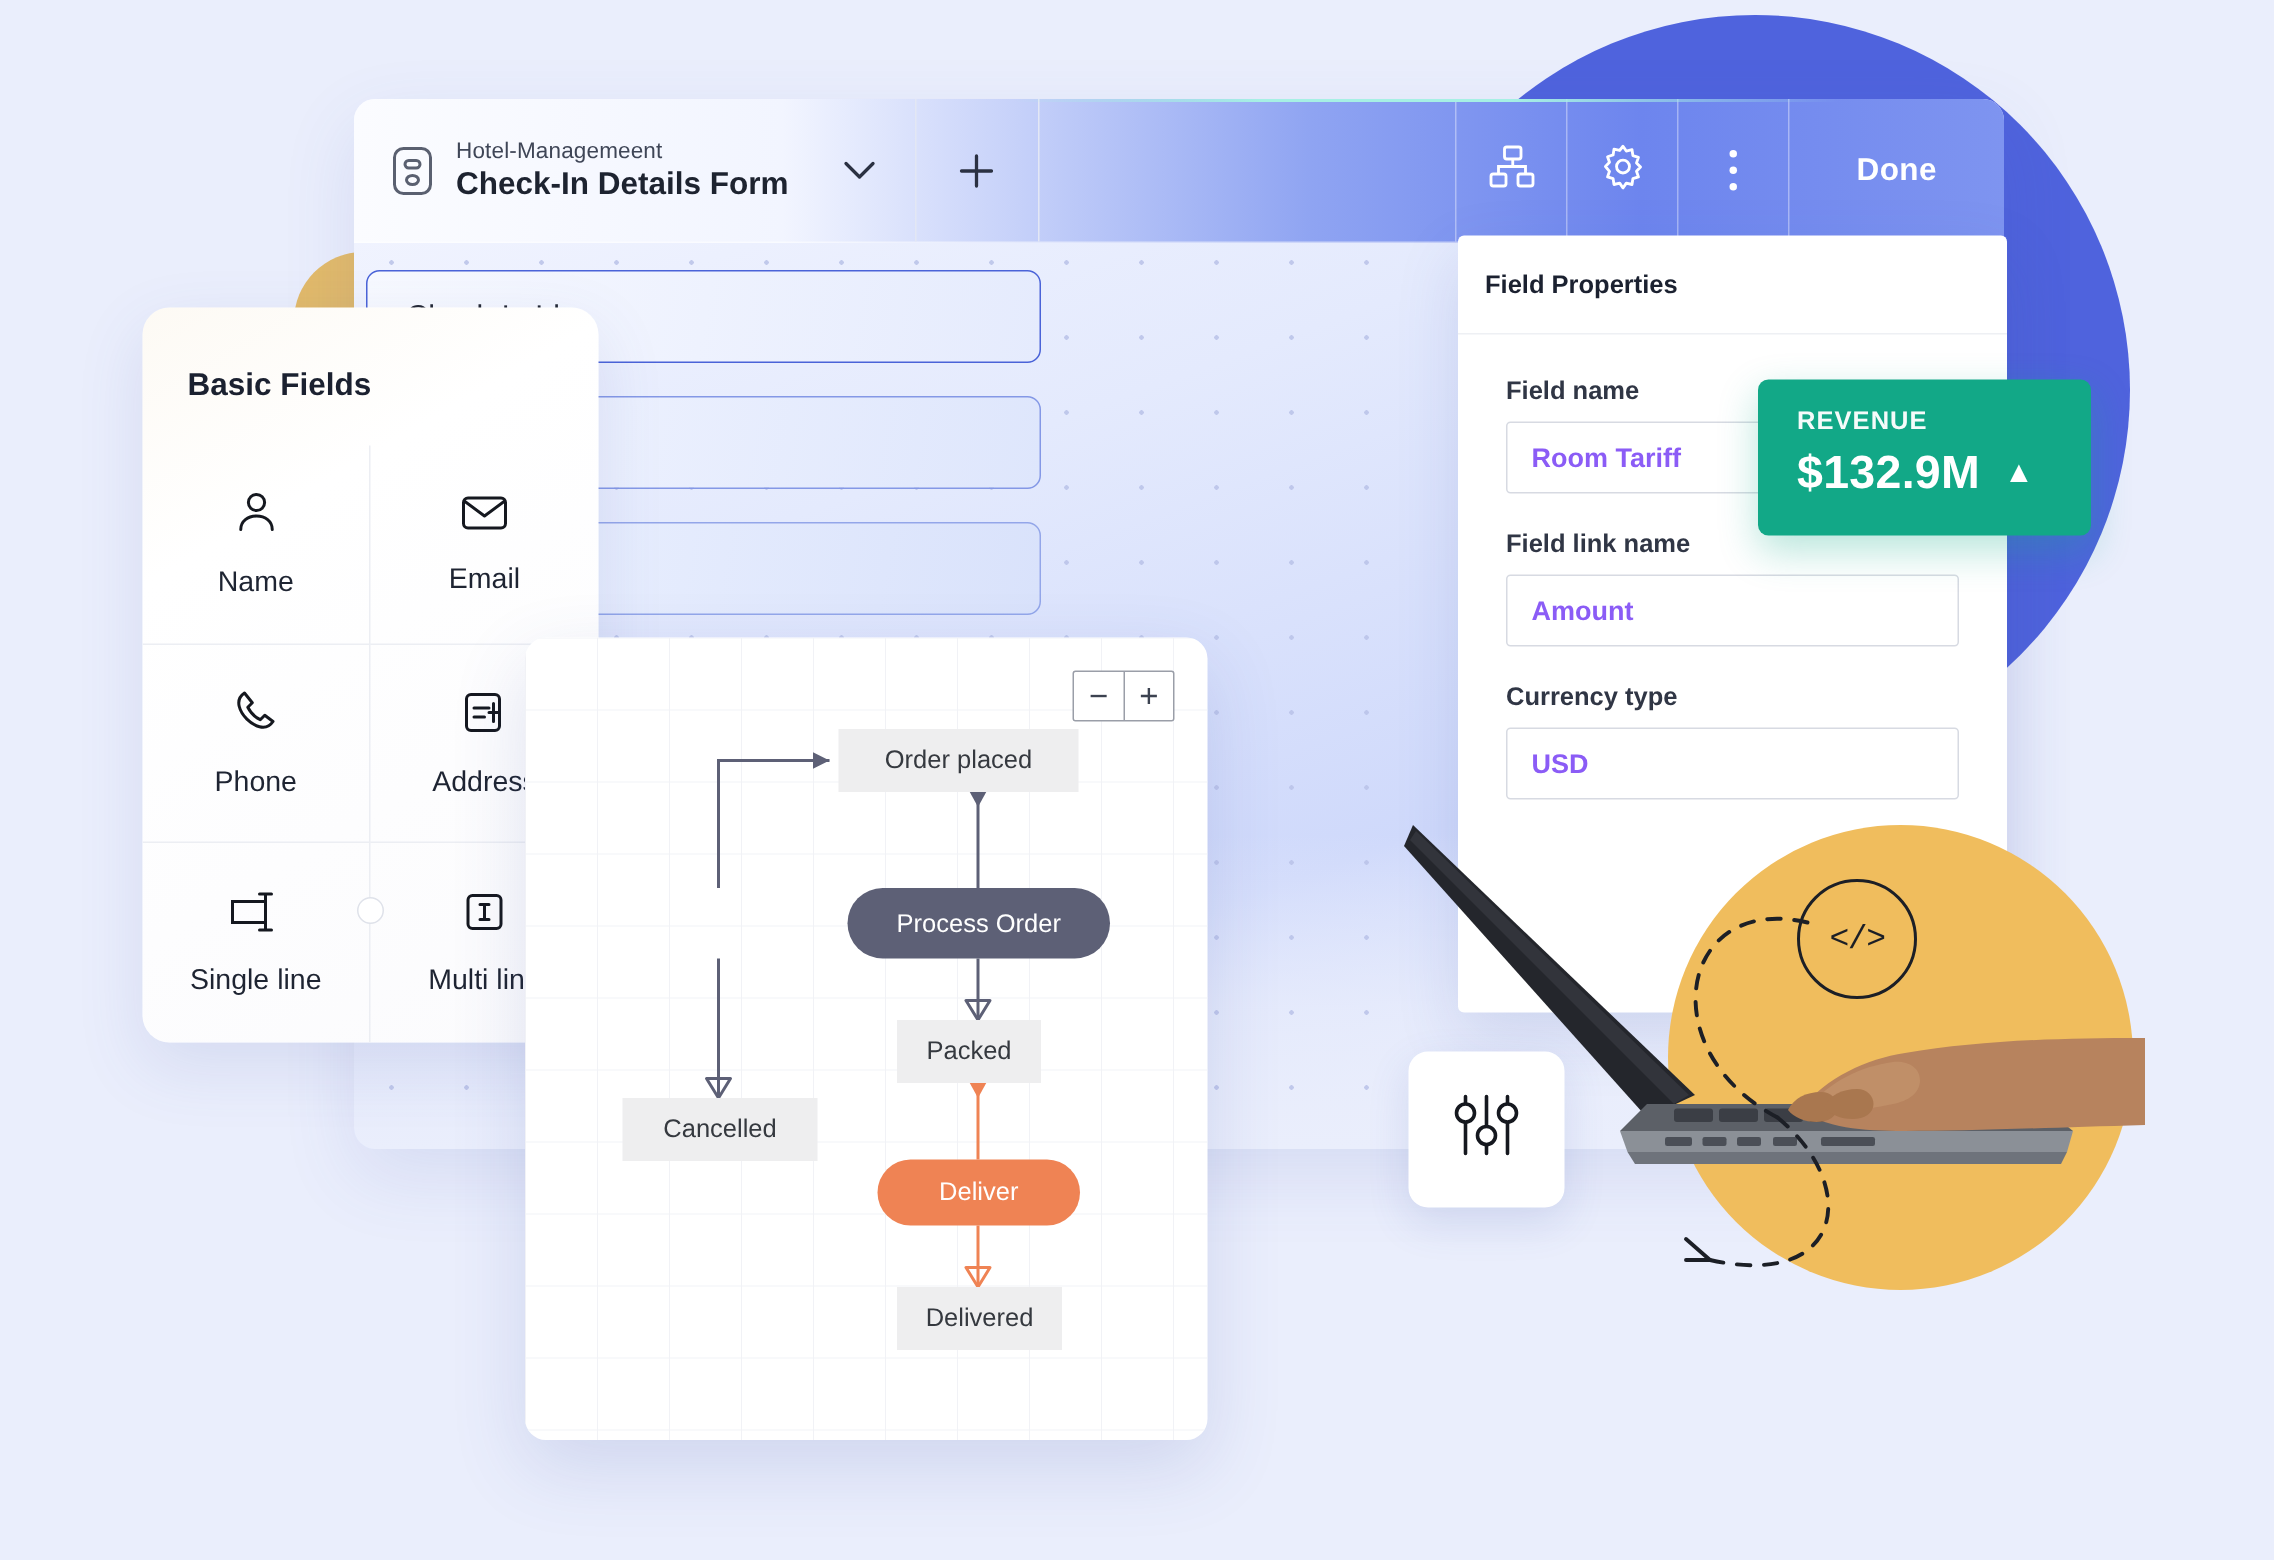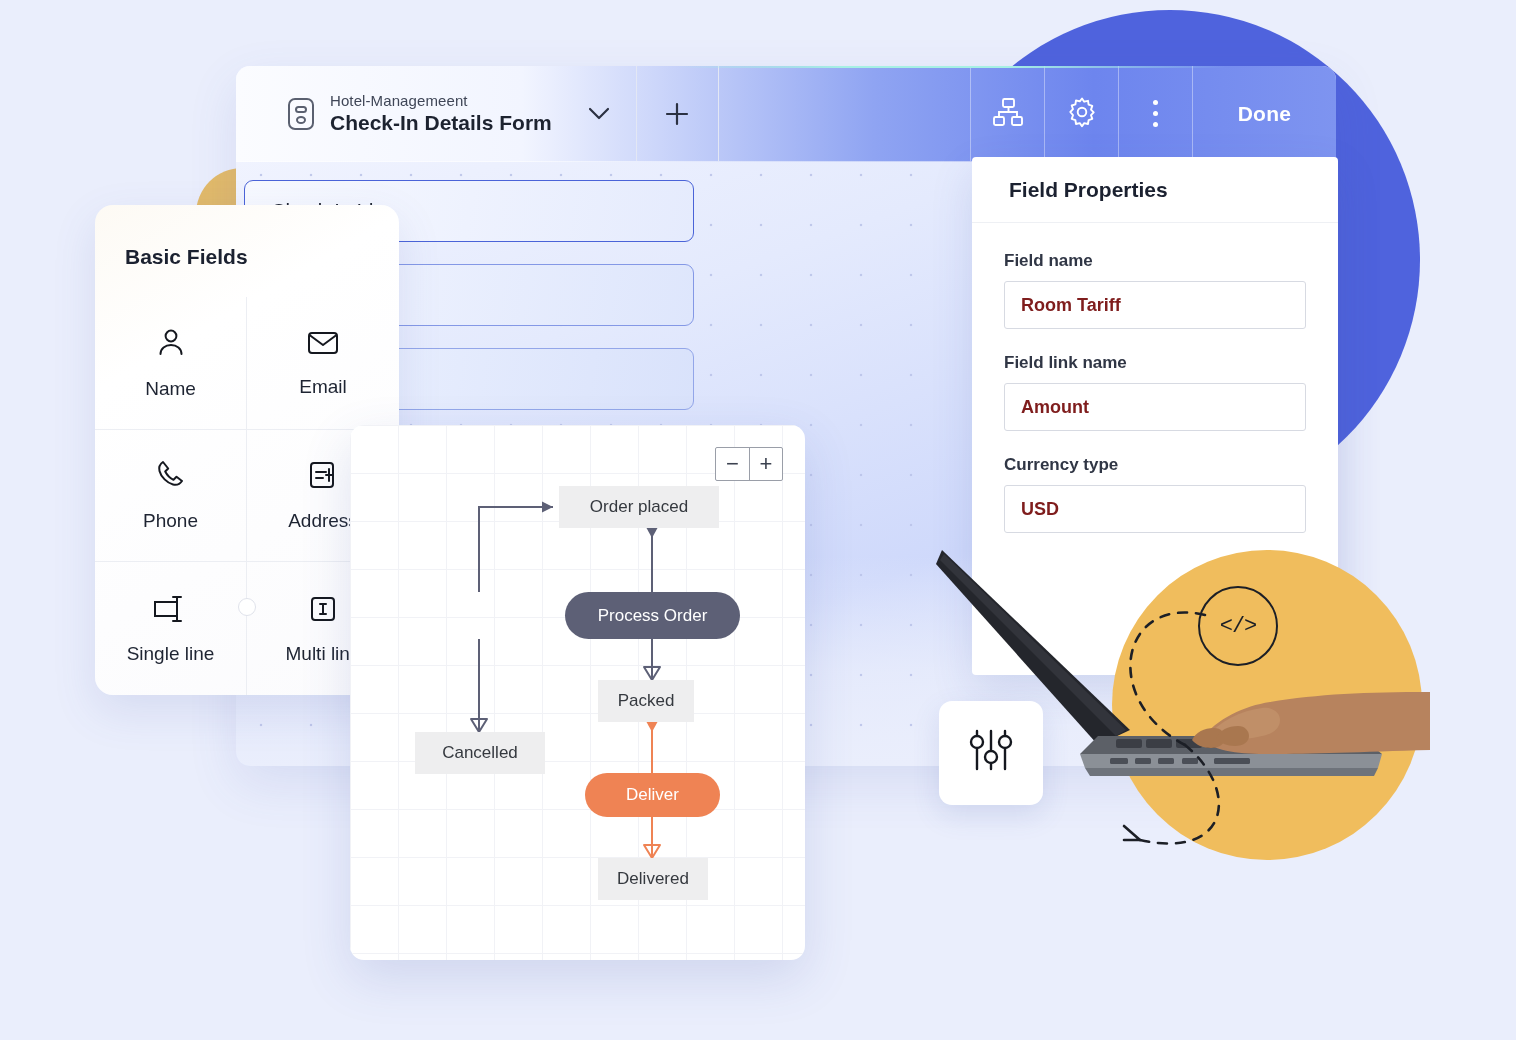--- a/index.html
+++ b/index.html
@@ -63,21 +63,20 @@
     background: linear-gradient(160deg,#f4f6ff 0%,#e4eafd 35%,#cfd9fb 68%,#eaeefc 100%);
     box-shadow: 0 18px 50px rgba(70,90,180,.12);
     overflow: hidden;
   }
   .builder-topbar {
     position: relative;
     display: flex; align-items: stretch;
     height: 96px;
     background: linear-gradient(90deg,#fbfcff 0%,#f2f5ff 26%,#8fa4f2 58%,#6d85ee 78%,#7e94f0 100%);
     border-bottom: 1px solid rgba(255,255,255,.55);
-    padding-left: 26px;
   }
   .builder-topbar::after {
     content: "";
     position: absolute; left: 0; right: 0; top: 0; height: 2px;
     background: linear-gradient(90deg,transparent 0%,transparent 40%,#a6f0e4 55%,#a6f0e4 70%,transparent 90%);
   }
   .tb-title {
     display: flex; align-items: center; gap: 14px;
     padding: 0 22px 0 24px;
     border-right: 1px solid #e3e7f4;
@@ -176,30 +175,30 @@
     position: absolute;
     left: 972px; top: 157px;
     width: 366px; height: 518px;
     background: #fff;
     border-radius: 4px;
     box-shadow: 0 16px 42px rgba(70,90,170,.15);
     overflow: hidden;
   }
   .props-head {
     height: 66px; display: flex; align-items: center;
-    padding-left: 37px;
-    font-size: 21px; font-weight: 700; color: #1b2130;
+    padding-left: 18px;
+    font-size: 17px; font-weight: 700; color: #1b2130;
     border-bottom: 1px solid #eef0f4;
   }
   .props-body { padding: 28px 32px 0 32px; font-weight: bold; }
   .prop-label { font-size: 17px; color: #303645; margin-bottom: 10px; }
   .prop-input {
     height: 48px; border: 1px solid #d7dae2; border-radius: 3px;
     display: flex; align-items: center; padding-left: 16px;
-    font-size: 18px; color: #7f1d1d;
+    font-size: 18px; color: #8b5cf6;
     margin-bottom: 24px; background: #fff;
   }
 
   
   .revenue-badge {
     position: absolute;
     left: 1172px; top: 253px;
     width: 222px; height: 104px;
     border-radius: 7px;
     background: #12a887;
@@ -434,20 +433,27 @@
     <div class="props-body">
       <div class="prop-label">Field name</div>
       <div class="prop-input">Room Tariff</div>
       <div class="prop-label">Field link name</div>
       <div class="prop-input">Amount</div>
       <div class="prop-label">Currency type</div>
       <div class="prop-input">USD</div>
     </div>
   </div>
 
+  <div class="revenue-badge">
+    <div class="rev-label">REVENUE</div>
+    <div class="rev-row">
+      <span class="rev-value">$132.9M</span>
+      <span class="rev-arrow">▲</span>
+    </div>
+  </div>
 
   <div class="bg-yellow-circle"></div>
 
   <div class="laptop-wrap">
     <svg width="500" height="320" viewBox="0 0 500 320">
 
       <path d="M12 10 L200 190 L168 205 L6 24 Z" fill="#24262c"></path>
       <path d="M14 14 L196 190 L186 196 L10 20 Z" fill="#32343b"></path>
 
       <path d="M168 196 L430 196 L452 214 L150 214 Z" fill="#5c6067"></path>

